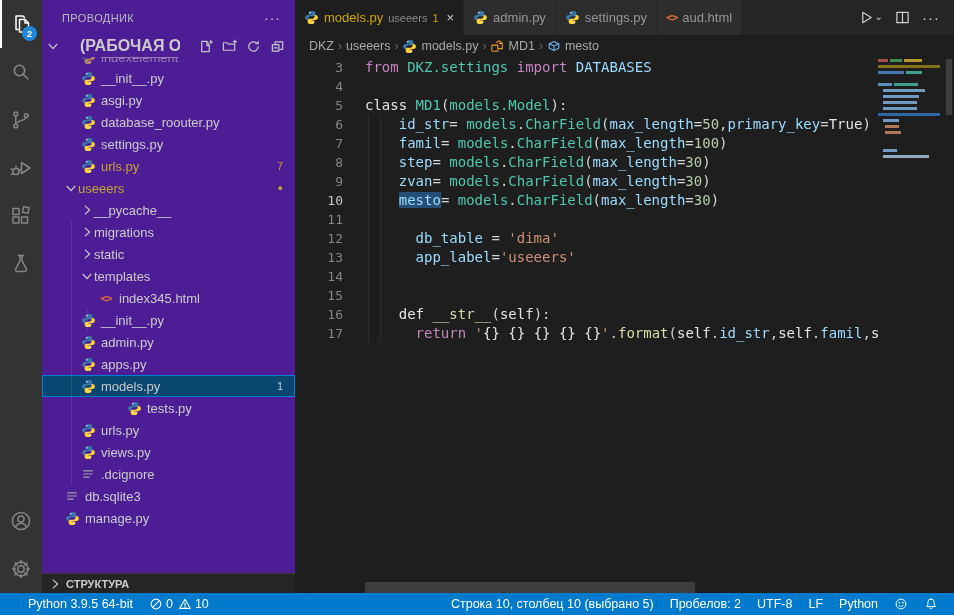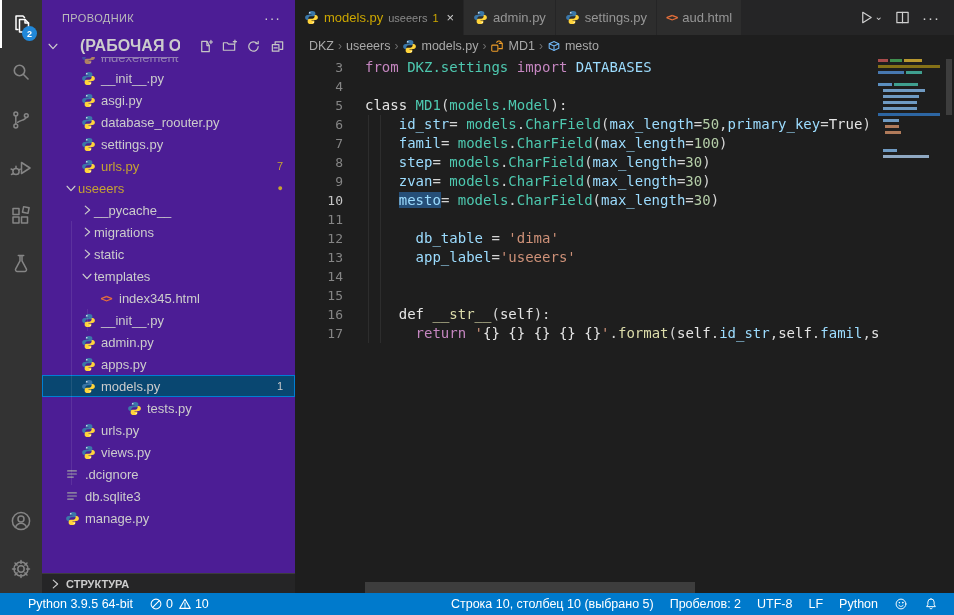--- a/index.html
+++ b/index.html
@@ -431,21 +431,21 @@
                 <path fill="#3b77a8" d="M7.9 1C6.1 1 5 1.8 5 3.2V4.7h3v.6H3.8C2.3 5.3 1.2 6.3 1.2 8s1 2.7 2.4 2.7h1.1V9c0-1.3 1.1-2.3 2.4-2.3h2.9c1.2 0 2.1-.9 2.1-2.1V3.2C12.1 1.9 10.7 1 9 1z"></path>
                 <circle fill="#ffffff" cx="6.2" cy="2.9" r=".7"></circle>
                 <path fill="#ffd43b" d="M8.1 15c1.8 0 2.9-.8 2.9-2.2v-1.5H8v-.6h4.2c1.5 0 2.6-1 2.6-2.7s-1-2.7-2.4-2.7h-1.1V7c0 1.3-1.1 2.3-2.4 2.3H6c-1.2 0-2.1.9-2.1 2.1v1.4C3.9 14.1 5.3 15 7 15z"></path>
                 <circle fill="#ffffff" cx="9.8" cy="13.1" r=".7"></circle>
               </svg>
             </span>
             <span>views.py</span>
           </div>
         </div>
         <div class="trow">
-          <div style="display: flex; align-items: center; width: 100%; height: 22px; padding-left: 22px;">
+          <div style="display: flex; align-items: center; width: 100%; height: 22px; padding-left: 38px;">
             <span class="ticon">
               <svg width="14" height="14" viewBox="0 0 16 16" fill="none" stroke="currentColor" stroke-width="1.3" stroke-linecap="round" stroke-linejoin="round">
                 <g stroke="#9da0a2">
                   <line x1="3" y1="4.5" x2="13" y2="4.5"></line>
                   <line x1="3" y1="8" x2="13" y2="8"></line>
                   <line x1="3" y1="11.5" x2="9.5" y2="11.5"></line>
                 </g>
               </svg>
             </span>
             <span>.dcignore</span>

